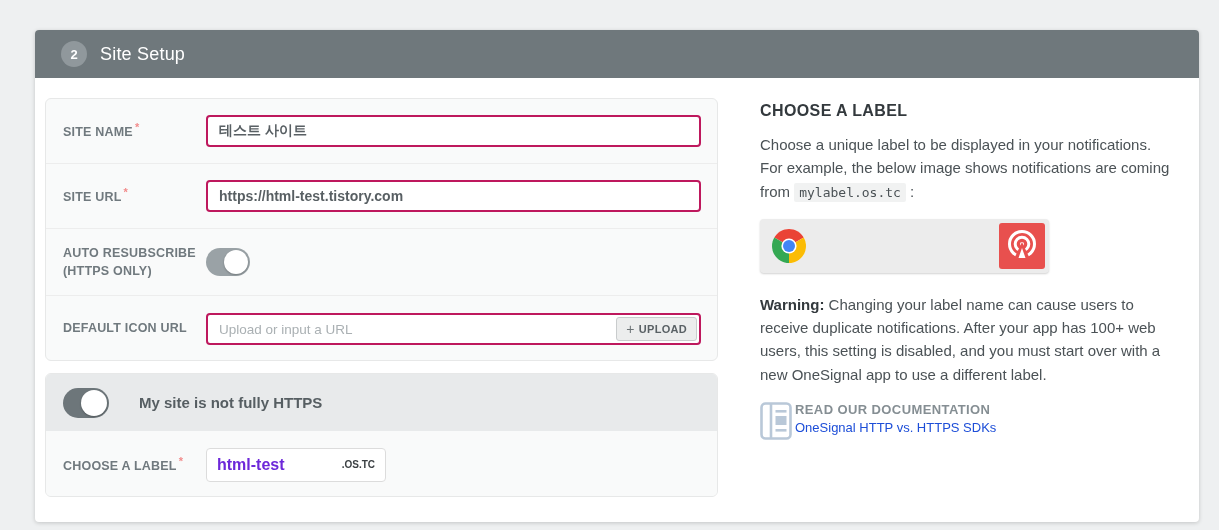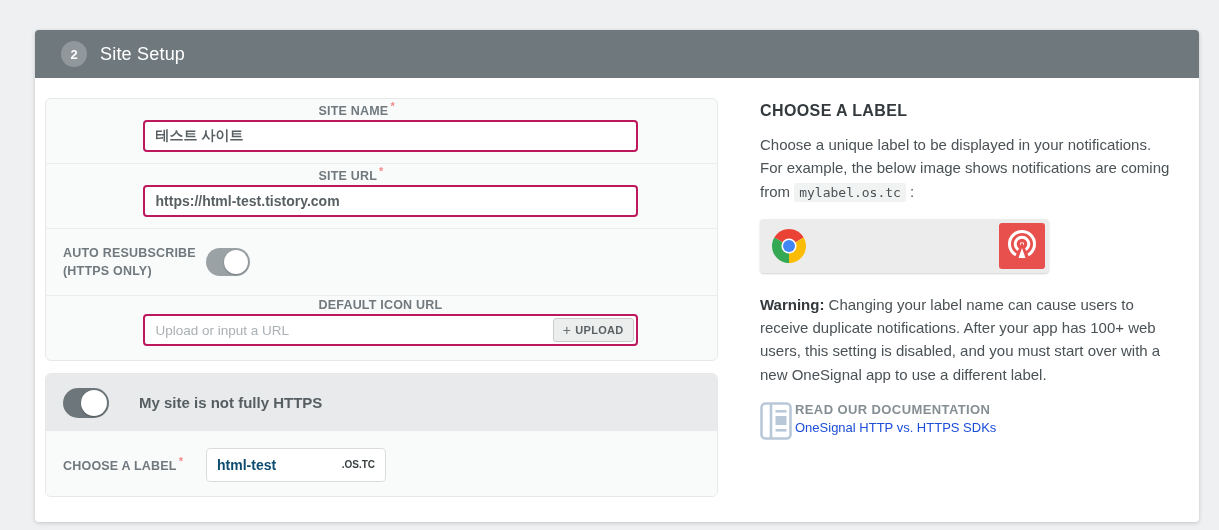--- a/index.html
+++ b/index.html
@@ -30,21 +30,21 @@
   .panel {
     position:absolute; background:#f9fafa; border:1px solid #e7e8e8; border-radius:6px;
   }
   .panel-1 { left:10px; top:68px; width:673px; height:263px; }
   .panel-2 { left:10px; top:343px; width:673px; height:124px; overflow:hidden; }
 
   .form-row {
     display:flex; align-items:center; padding-left:17px; border-bottom:1px solid #ededed;
   }
   .form-row:last-child { border-bottom:none; }
-  .row-1,.row-2,.row-4 { height:65px;flex-direction:column; }
+  .row-1,.row-2,.row-4 { height:65px; }
   .row-3 { height:67px; }
   .field-label {
     width:143px; flex:none; font-size:12.5px; font-weight:bold; color:#70797e;
     letter-spacing:.2px; line-height:1.45;
   }
   .req { color:#f28b8b; font-size:11px; vertical-align:super; margin-left:2px; }
   .text-input {
     width:495px; height:32px; background:#fff; border:2px solid #be185d; border-radius:4px;
     padding:0 11px; font-size:14px; font-weight:bold; color:#585f63;
     font-family:"Liberation Sans", sans-serif; outline:none;
@@ -78,22 +78,22 @@
     height:57px; background:#e8eaeb; display:flex; align-items:center;
     padding-left:17px; gap:30px;
   }
   .https-label { font-size:15px; font-weight:bold; color:#565e62; }
   .label-row { height:67px; display:flex; align-items:center; padding-left:17px; background:#f9fafa; }
   .label-input-group {
     width:180px; height:34px; background:#fff; border:1px solid #dcdcdc; border-radius:4px;
     display:flex; align-items:center; padding:0 10px;
   }
   .label-input {
-    border:none; outline:none; flex:1; min-width:0; font-size:14px; font-weight:bold;
-    color:#0c4a6e; font-family:"Liberation Sans", sans-serif; background:transparent;
+    border:none; outline:none; flex:1; min-width:0; font-size:16px; font-weight:bold;
+    color:#6d28d9; font-family:"Liberation Sans", sans-serif; background:transparent;
   }
   .label-suffix { font-size:10px; font-weight:bold; color:#3b4043; flex:none; }
 
   
   .aside { position:absolute; left:725px; top:72px; width:412px; }
   .aside-heading { font-size:16px; font-weight:bold; color:#33393d; letter-spacing:.4px; margin-bottom:13px; }
   .aside p { font-size:15px; color:#4b5256; line-height:1.55; margin-bottom:16px; }
   .code {
     font-family:"DejaVu Sans Mono","Liberation Mono", monospace;
     background:#f1f2f2; color:#4b5256; font-size:13px; padding:2px 5px; border-radius:2px;

